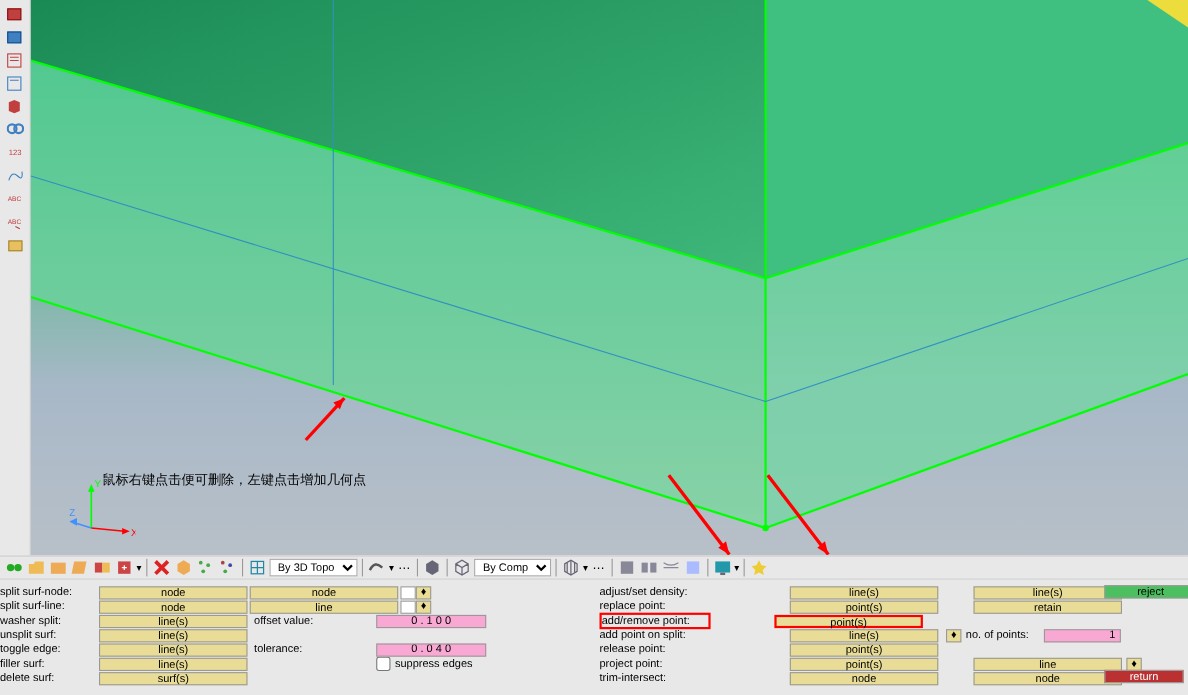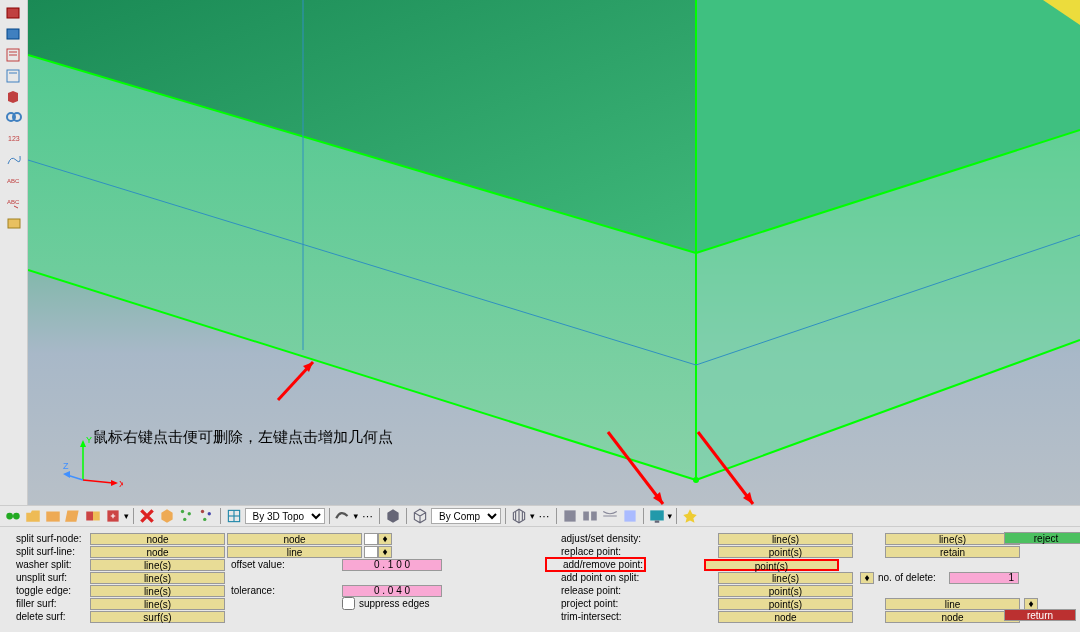--- a/index.html
+++ b/index.html
@@ -6,31 +6,31 @@
 body { width: 1080px; height: 632px; font-family: Arial, sans-serif; font-size: 11px; background: #f0f0f0; position: relative; overflow: hidden; }
 
 .sidebar { position: absolute; left: 0; top: 0; width: 28px; height: 505px; background: #e8e8e8; border-right: 1px solid #ccc; padding-top: 2px; }
 .sidebar-icon { width: 24px; height: 20px; margin: 1px auto; display: flex; align-items: center; justify-content: center; cursor: pointer; }
 .sidebar-icon svg { width: 16px; height: 16px; }
 
 .viewport { position: absolute; left: 28px; top: 0; width: 1052px; height: 505px; background: linear-gradient(180deg, #2a9d5f 0%, #4db882 30%, #a8b8c8 70%, #b8c0c8 100%); overflow: hidden; }
 .viewport svg.model { position: absolute; top: 0; left: 0; width: 100%; height: 100%; }
 
 .axis-triad { position: absolute; left: 35px; bottom: 10px; }
-.instruction-text { position: absolute; left: 65px; top: 428px; font-size: 15px; color: #000; }
+.instruction-text { position: absolute; left: 65px; top: 428px; font-size: 12px; color: #000; }
 .arrow-annotation { position: absolute; }
 
 .toolbar-strip { position: absolute; left: 0; top: 505px; width: 1080px; height: 22px; background: #e8e8e8; border-top: 1px solid #ccc; border-bottom: 1px solid #ccc; display: flex; align-items: center; padding: 0 4px; gap: 2px; }
 .toolbar-icon { width: 18px; height: 18px; display: flex; align-items: center; justify-content: center; cursor: pointer; }
 .toolbar-sep { width: 1px; height: 16px; background: #999; margin: 0 2px; }
 .toolbar-combo { font-size: 10px; padding: 1px 3px; background: #ffffff; border: 1px solid #aaa; height: 16px; }
 
 .panel { position: absolute; left: 0; top: 527px; width: 1080px; height: 105px; background: #e8e8e8; font-size: 10px; }
 .panel-row { display: flex; align-items: center; height: 13px; margin-bottom: 0px; }
-.panel-label { width: 90px; padding-left: 16px; color: #000; }
+.panel-label { width: 90px; padding-left: 0; color: #000; }
 .panel-btn { height: 12px; background: #e8dc96; border: 1px solid #999; text-align: center; line-height: 11px; cursor: pointer; margin-right: 2px; font-size: 10px; }
 .panel-btn.narrow { width: 135px; }
 .panel-btn.highlighted { border: 2px solid #ff0000; position: relative; z-index: 2; }
 .panel-btn.green { background: #4cc060; }
 .panel-btn.red { background: #bb3030; color: #fff; }
 .toggle-half { width: 14px; height: 12px; background: #fff; border: 1px solid #999; display: inline-block; line-height: 10px; text-align: center; cursor: pointer; }
 .toggle-half.sel { background: #e8dc96; }
 .panel-input { width: 100px; height: 12px; border: 1px solid #999; background: #f9a8d4; text-align: center; font-size: 10px; }
 .checkbox-label { font-size: 10px; margin-left: 4px; }
 .col1 { position: absolute; left: 0; top: 5px; }
@@ -364,21 +364,21 @@
       <div class="panel-label highlighted" style="border:2px solid #ff0000;width:101px;">add/remove point:</div>
       <div style="width:58px;"></div>
       <div class="panel-btn narrow highlighted">point(s)</div>
     </div>
     <div class="panel-row">
       <div class="panel-label">add point on split:</div>
       <div style="width:58px;"></div>
       <div class="panel-btn narrow">line(s)</div>
       <div style="width:5px;"></div>
       <span class="toggle-half sel">♦</span>
-      <div style="width:75px;padding-left:4px;">no. of delete:</div>
+      <div style="width:75px;padding-left:4px;">no. of points:</div>
       <input class="panel-input" style="width: 70px; text-align: right; padding-right: 4px;" value="1">
     </div>
     <div class="panel-row">
       <div class="panel-label">release point:</div>
       <div style="width:58px;"></div>
       <div class="panel-btn narrow">point(s)</div>
     </div>
     <div class="panel-row">
       <div class="panel-label">project point:</div>
       <div style="width:58px;"></div>

